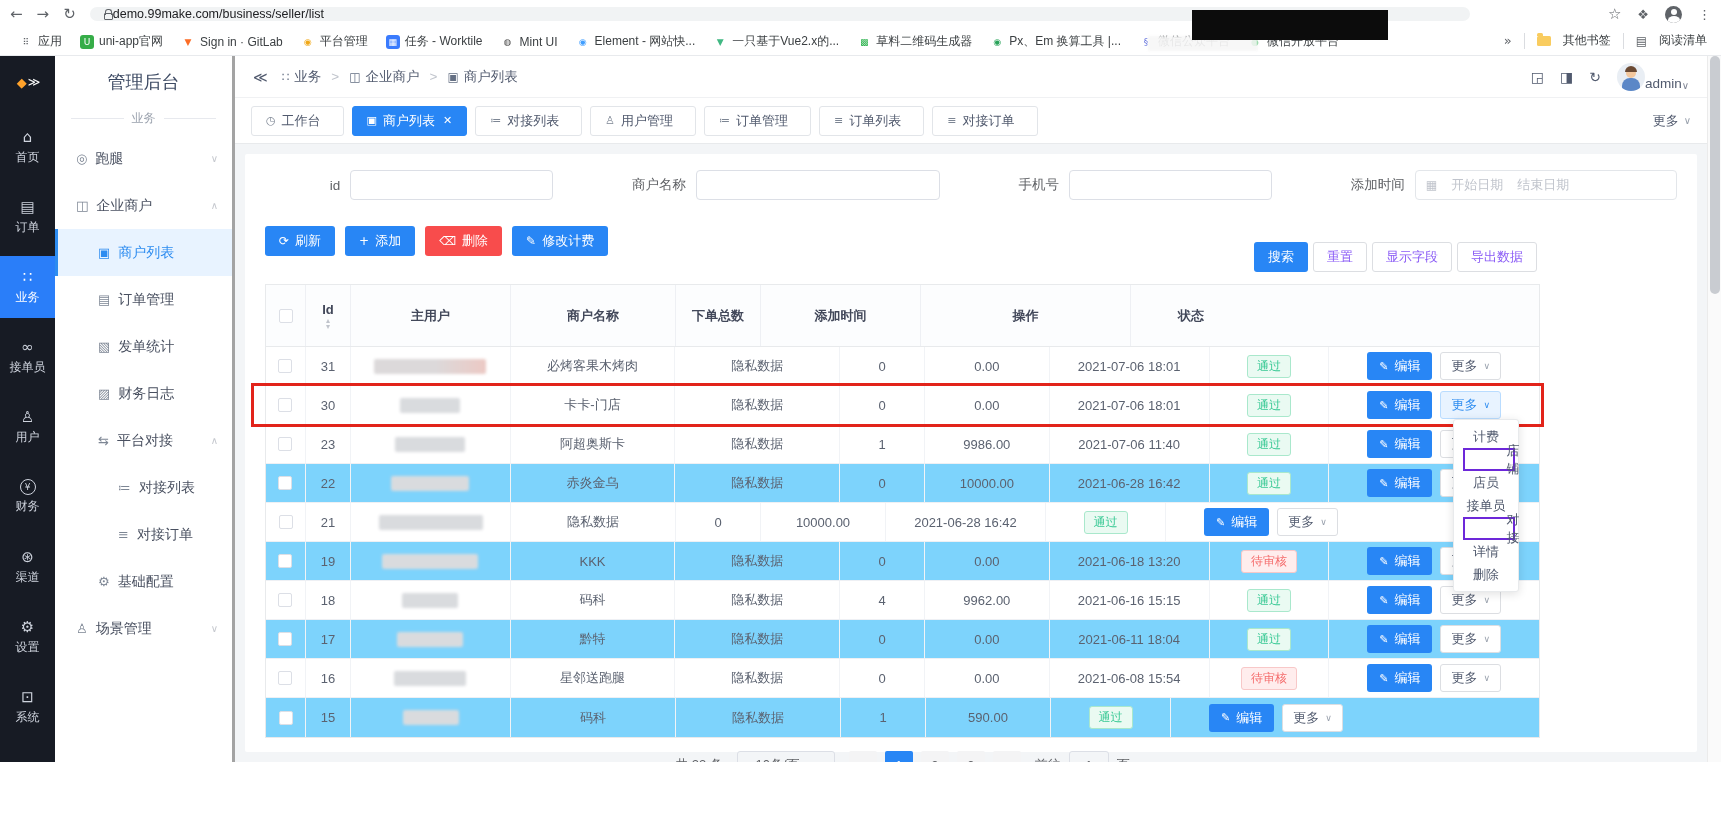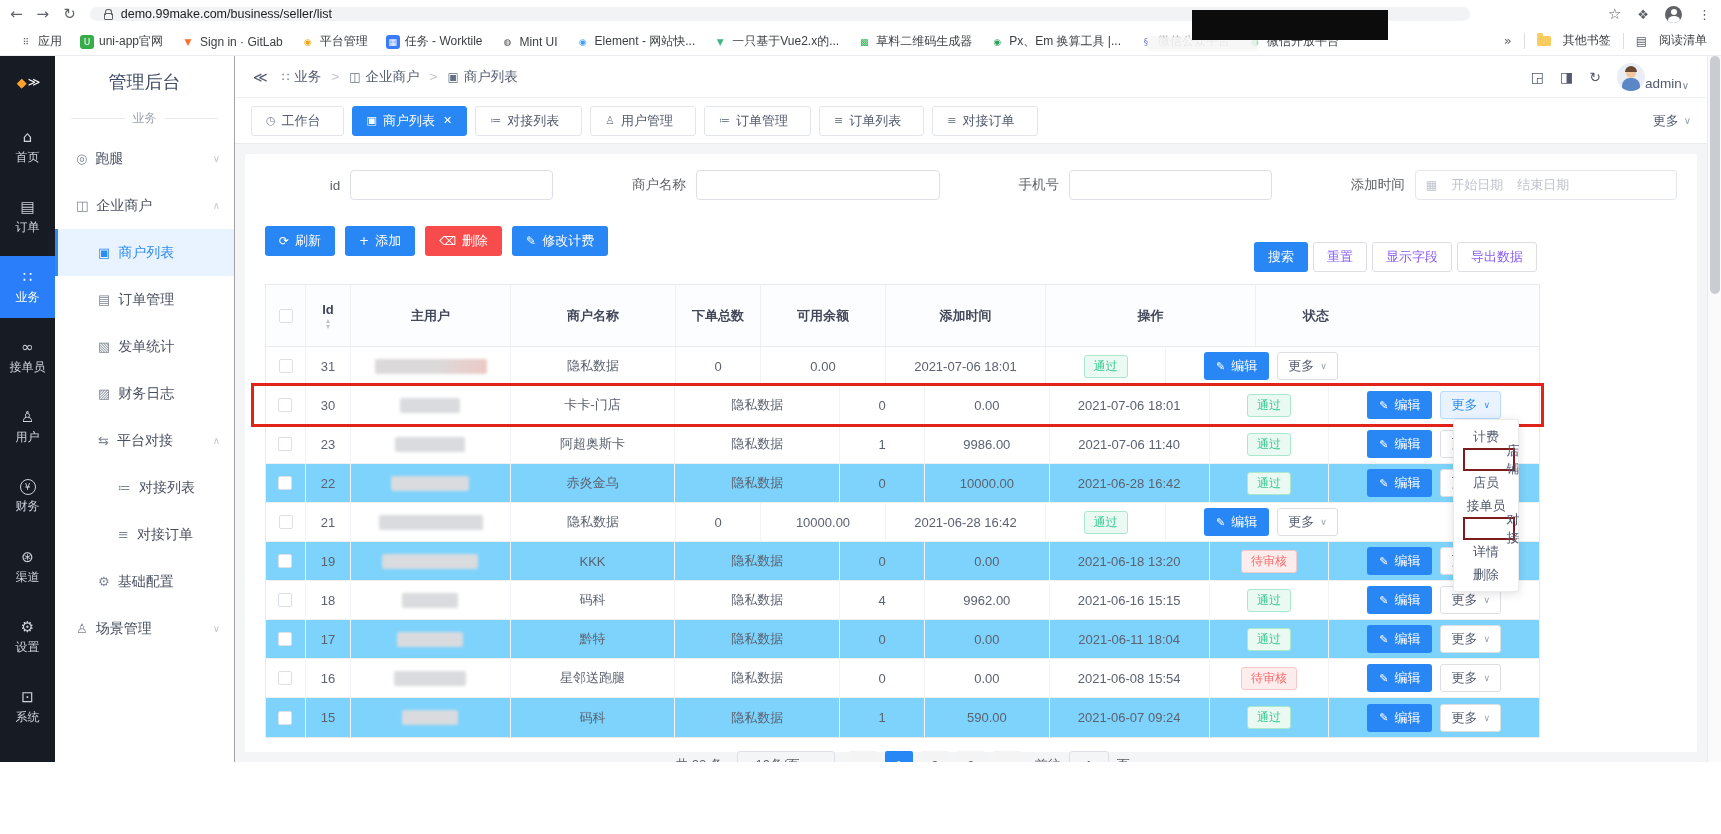--- a/index.html
+++ b/index.html
@@ -5,21 +5,21 @@
   * { margin:0; padding:0; box-sizing:border-box; }
   html,body { width:1721px; height:834px; background:#fff; overflow:hidden;
     font-family:"Liberation Sans","DejaVu Sans",sans-serif; }
   .icon { font-family:"DejaVu Sans",sans-serif; font-style:normal; }
 
   
   .chrome { height:56px; background:#fff; position:relative; }
   .addr-row { height:28px; display:flex; align-items:center; padding:0 10px; gap:14px; }
   .nav-ic { color:#5f6368; font-size:15px; cursor:pointer; }
   .url-pill { flex:0 0 1380px; height:14px; background:#f1f3f4; border-radius:11px;
-    display:flex; align-items:center; gap:8px; padding:0 14px; }
+    display:flex; align-items:center; gap:0; padding:0 14px; }
   .lock { width:9px; height:7px; border:1.5px solid #5f6368; border-radius:1px; position:relative; margin-top:4px;}
   .lock:before { content:""; position:absolute; left:0.5px; top:-5px; width:5px; height:5px;
     border:1.5px solid #5f6368; border-bottom:none; border-radius:3px 3px 0 0; }
   .url-text { font-size:12.5px; color:#202124; }
   .addr-right { display:flex; align-items:center; gap:16px; margin-left:auto; }
   .star { color:#5f6368; font-size:15px; }
   .ext { color:#5f6368; font-size:13px; }
   .person-icon { width:17px; height:17px; border-radius:50%; background:#5f6368; position:relative; overflow:hidden;}
   .person-icon:before { content:""; position:absolute; top:3px; left:5.5px; width:6px; height:6px; background:#fff; border-radius:50%; }
   .person-icon:after { content:""; position:absolute; top:10.5px; left:2.5px; width:12px; height:8px; background:#fff; border-radius:50% 50% 0 0; }
@@ -46,21 +46,21 @@
   .logo .d1 { color:#ffa22b; font-size:13px; }
   .logo .d2 { color:#fff; font-size:12px; letter-spacing:-2px; }
   .rail-item { height:62px; margin-top:8px; display:flex; flex-direction:column; align-items:center; justify-content:center;
     gap:3px; color:#cfd4de; cursor:pointer; }
   .rail-item .icon { font-size:15px; }
   .rail-item .rlabel { font-size:12px; }
   .rail-item.active { background:#2a7ef9; color:#fff; }
   .icon.round { width:16px; height:16px; border:1.4px solid currentColor; border-radius:50%;
     display:flex; align-items:center; justify-content:center; font-size:9px; }
 
-  .submenu { width:180px; background:#fff; border-right:1px solid #a3a3a3; flex:0 0 180px; }
+  .submenu { width:180px; background:#fff; border-right:3px solid #a3a3a3; flex:0 0 180px; }
   .sm-title { height:52px; display:flex; align-items:center; justify-content:center; font-size:18px; color:#3d4a63; }
   .sm-divider { display:flex; align-items:center; gap:8px; color:#9aa1ad; font-size:12px; margin:2px 16px 8px; }
   .sm-divider:before,.sm-divider:after { content:""; flex:1; height:1px; background:#e7e9ee; }
   .menu-item { height:47px; display:flex; align-items:center; gap:8px; font-size:14px; color:#495060;
     padding-left:18px; cursor:pointer; border-left:3px solid transparent; }
   .menu-item .icon { color:#7d8694; font-size:13px; }
   .menu-item .chev { margin-left:auto; margin-right:14px; color:#c5c8ce; font-size:10px; }
   .menu-item.lv2 { padding-left:40px; }
   .menu-item.lv3 { padding-left:60px; }
   .menu-item.active { background:#e8f3ff; color:#2d8cf0; border-left-color:#2d8cf0; }
@@ -143,21 +143,21 @@
   .btn-more .chev { font-size:9px; color:#98a0ac; }
   .btn-more.open { background:#e8f3ff; border-color:#b9dcff; color:#2d8cf0; }
   .btn-more.open .chev { color:#2d8cf0; }
 
   .row-annotation { position:absolute; left:-14px; top:99px; width:calc(100% + 18px); height:44px;
     border:3px solid #e2231a; pointer-events:none; z-index:30; }
 
   .dropdown { position:absolute; left:1188px; top:135px; width:66px; background:#fff; border:1px solid #e8eaec;
     box-shadow:0 2px 10px rgba(0,0,0,.12); border-radius:3px; padding:5px 0; z-index:40; }
   .dd-item { height:23px; display:flex; align-items:center; justify-content:center; font-size:13px; color:#515a6e; cursor:pointer; }
-  .dd-item.boxed { border:2px solid #7f1d1d; margin:0 9px;padding-left:48px; }
+  .dd-item.boxed { border:2px solid #6d28d9; margin:0 9px;padding-left:48px; }
 
   .pagination { width:1275px; margin-top:13px; display:flex; align-items:center; justify-content:center; gap:14px;
     font-size:13px; color:#606266; }
   .psize { width:98px; height:28px; border:1px solid #dcdfe6; border-radius:3px; display:flex; align-items:center;
     justify-content:center; gap:10px; color:#606266; cursor:pointer; }
   .psize .chev { color:#c0c4cc; font-size:9px; }
   .pager { display:flex; gap:8px; align-items:center; }
   .pbtn { min-width:28px; height:28px; border-radius:2px; background:#f4f4f5; color:#606266; display:flex;
     align-items:center; justify-content:center; cursor:pointer; font-size:13px; }
   .pbtn.active { background:#2886f5; color:#fff; }
@@ -545,35 +545,35 @@
                     <span>Id</span>
                 <span class="sort">
                       <span>▴</span>
                       <span>▾</span>
                     </span>
                   </div>
                 </div>
               <div class="hcell c3">主用户</div>
               <div class="hcell c4">商户名称</div>
               <div class="hcell c6">下单总数</div>
-              <div class="hcell c7">可用余额</div>
               <div class="hcell c8">添加时间</div>
               <div class="hcell c10">操作</div>
               <div class="hcell c9">状态</div>
             </div>
             <div>
 
                 <div class="trow">
                   <div class="tcell c1">
                     <span class="cb"></span>
                   </div>
                   <div class="tcell c2">31</div>
                   <div class="tcell c3">
                     <span class="redact tint" style="width: 112px;"></span>
                   </div>
+                  <div class="tcell c4">必烤客果木烤肉</div>
                   <div class="tcell c5">隐私数据</div>
                   <div class="tcell c6">0</div>
                   <div class="tcell c7">0.00</div>
                   <div class="tcell c8">2021-07-06 18:01</div>
                   <div class="tcell c9">
                     <span class="badge pass">通过</span>
                   </div>
                   <div class="tcell c10">
                     <span class="btn-edit">
                       <span class="icon">✎</span>
@@ -814,21 +814,20 @@
                     <span class="cb"></span>
                   </div>
                   <div class="tcell c2">15</div>
                   <div class="tcell c3">
                     <span class="redact" style="width: 56px;"></span>
                   </div>
                   <div class="tcell c4">码科</div>
                   <div class="tcell c5">隐私数据</div>
                   <div class="tcell c6">1</div>
                   <div class="tcell c7">590.00</div>
-                  <div class="tcell c8">2021-06-07 09:24</div>
                   <div class="tcell c9">
                     <span class="badge pass">通过</span>
                   </div>
                   <div class="tcell c10">
                     <span class="btn-edit">
                       <span class="icon">✎</span>
                       <span>编辑</span>
                     </span>
                     <span class="btn-more">
                       <span>更多</span>

